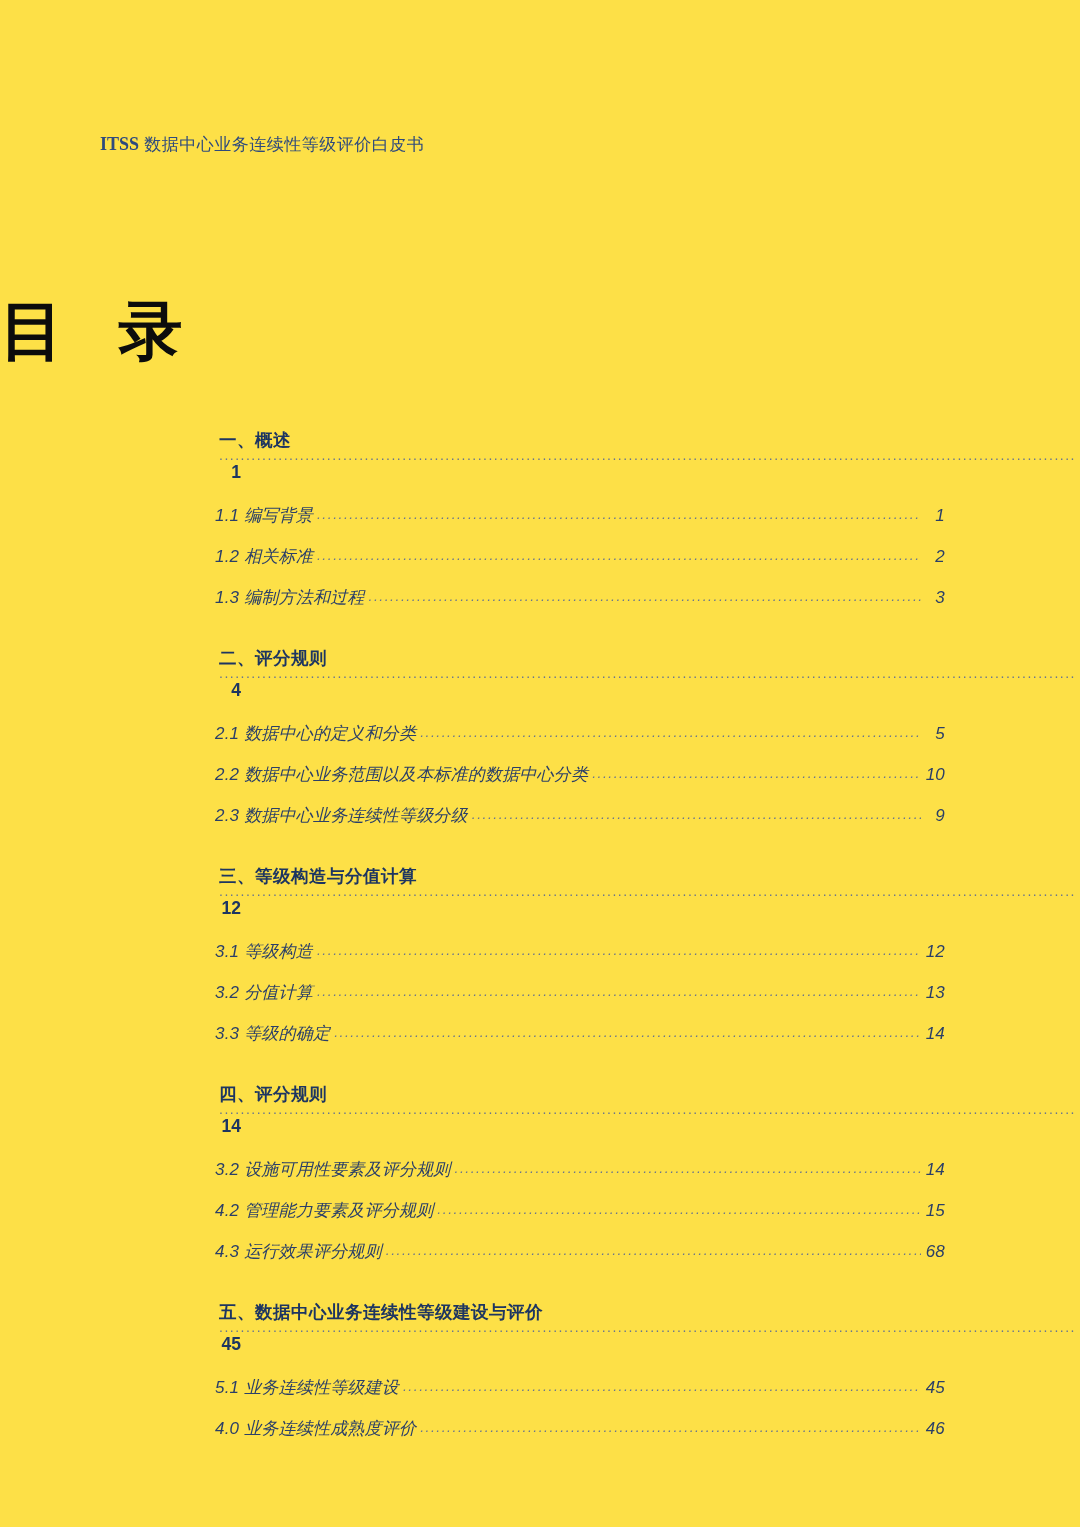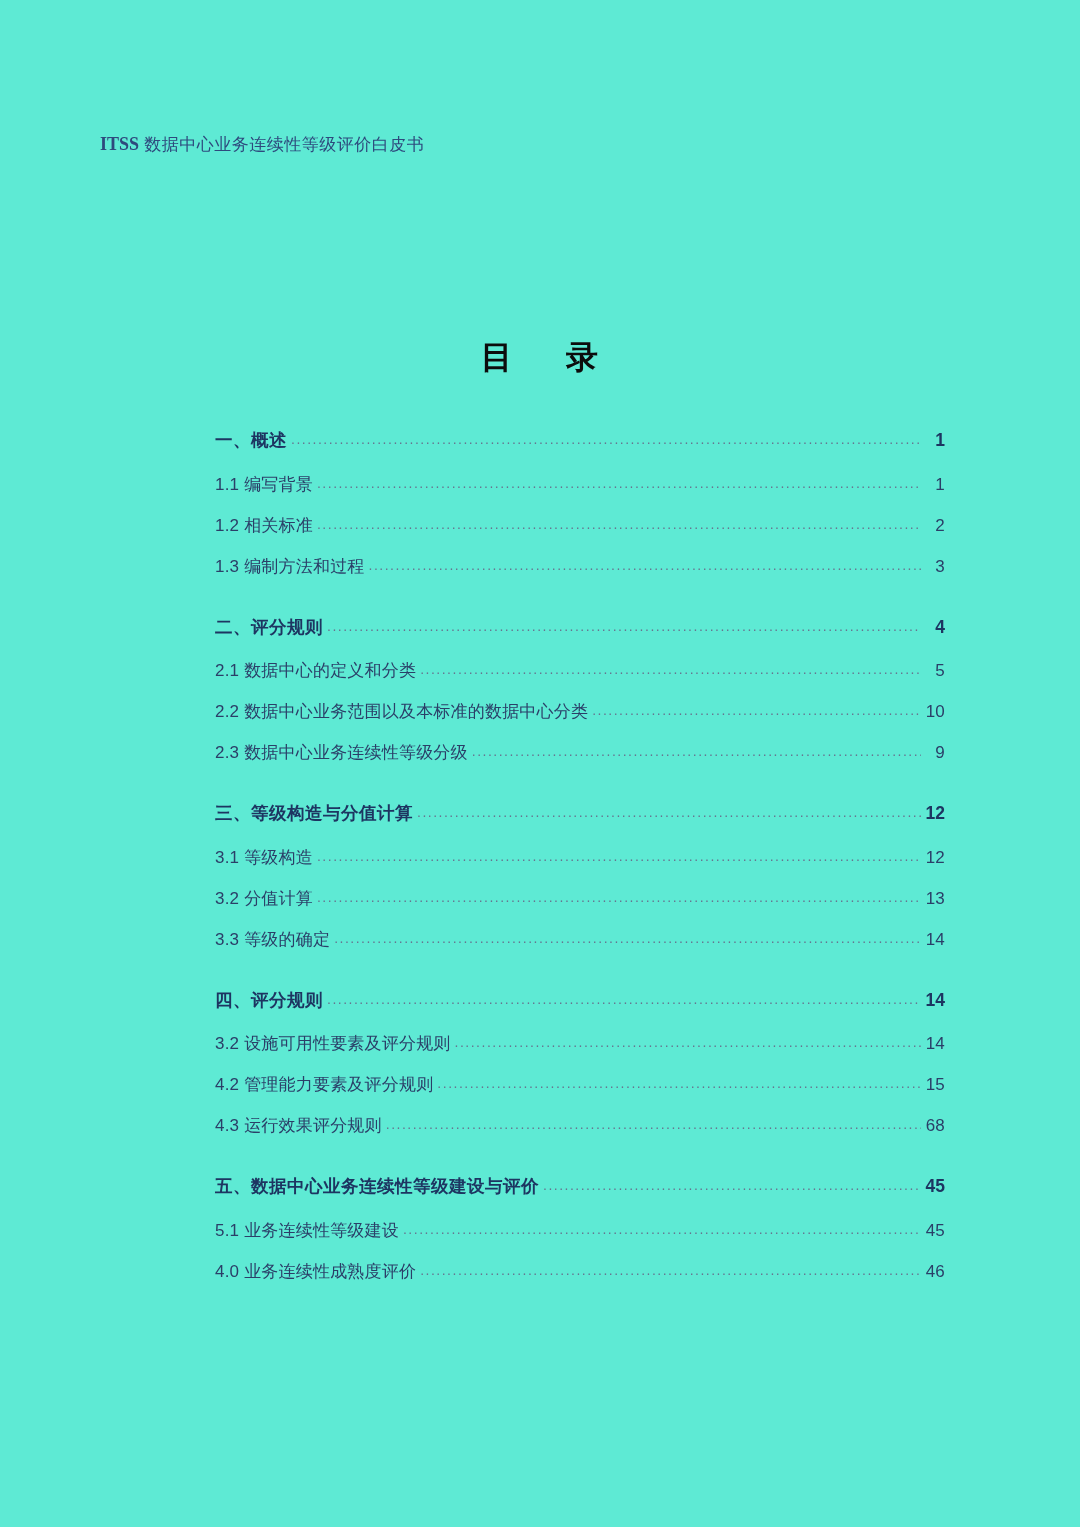--- a/index.html
+++ b/index.html
@@ -11,21 +11,21 @@
     width: 1080px;
     height: 1527px;
     font-family: "Liberation Sans", sans-serif;
     color: #1b2a4a;
     position: relative;
     overflow: hidden;
   }
   .page {
     position: absolute;
     inset: 0;
-    background: #5eead4;
+    background: #fde047;
   }
   .header {
     position: absolute;
     left: 100px;
     top: 133px;
     font-size: 17px;
     color: #2e4a7d;
     letter-spacing: 0.5px;
     white-space: nowrap;
   }
@@ -33,27 +33,25 @@
     font-family: "Liberation Serif", serif;
     font-weight: 700;
     font-size: 18px;
     letter-spacing: 0px;
   }
   .toc-title {
     position: absolute;
     left: 0;
     right: 0;
     top: 288px;
-    text-align: center;
     font-family: "Liberation Serif", serif;
     font-weight: 700;
-    font-size: 32px;
+    font-size: 64px;
     color: #0c0c0c;
     letter-spacing: 0.04em;
-    margin-top: 48px;
   }
   .toc-title .gap {
     display: inline-block;
     width: 52px;
   }
   .toc {
     position: absolute;
     left: 215px;
     top: 432px;
     width: 730px;
@@ -88,32 +86,34 @@
   }
   .entry .page-no {
     white-space: nowrap;
     font-size: 17px;
     color: #243a63;
     min-width: 22px;
     text-align: right;
   }
   .entry.level1 {
     margin-bottom: 26px;
+    flex-direction: column;
   }
   .entry.level1 .label,
   .entry.level1 .page-no {
     font-weight: 700;
     font-size: 17.5px;
     color: #1d3561;
   }
   .entry.level1 .label {
     letter-spacing: 0.5px;
   }
   .entry.level2 {
     margin-bottom: 24px;
+    font-style: italic;
   }
   .entry.level2 .label,
   .entry.level2 .page-no {
     font-weight: 400;
     color: #2b3f68;
     letter-spacing: 0.2px;
   }
   .entry.level2:last-child {
     margin-bottom: 0;
   }

